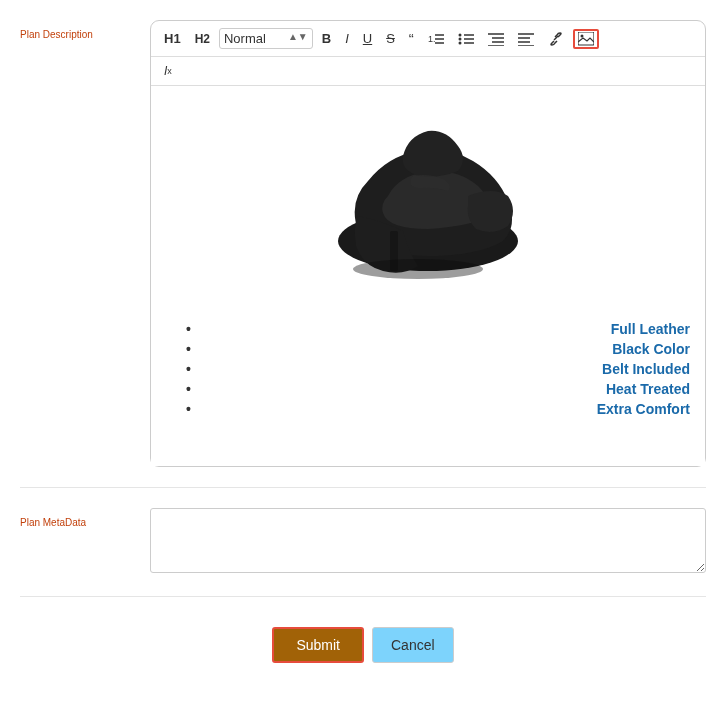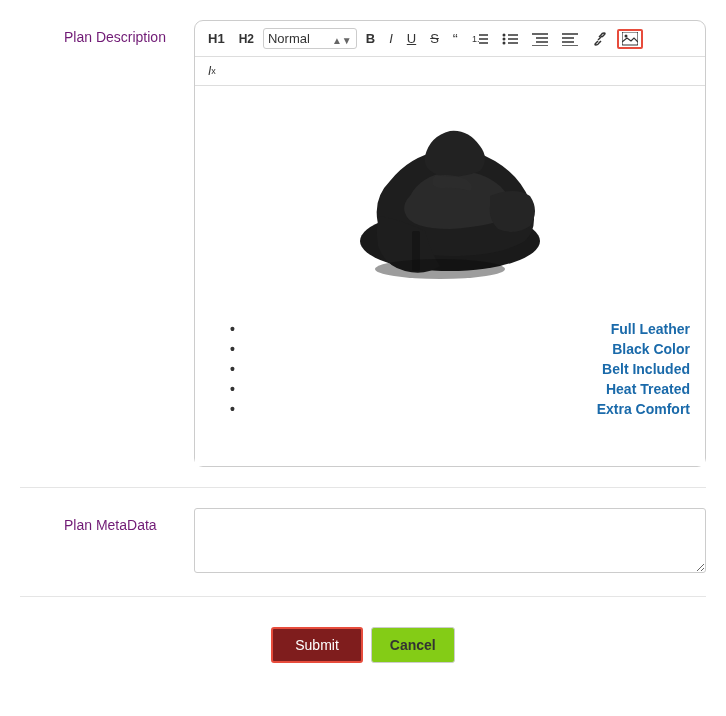--- a/index.html
+++ b/index.html
@@ -17,25 +17,24 @@
       display: flex;
       align-items: flex-start;
       margin-bottom: 20px;
       padding-bottom: 20px;
       border-bottom: 1px solid #e5e5e5;
     }
 
     .form-label {
       width: 130px;
       min-width: 130px;
-      color: #701a75;
-      font-size: 14px;
+      color: #c2410c;
+      font-size: 10px;
       padding-top: 8px;
       line-height: 1.4;
-      margin-left: 44px;
     }
 
     .form-field {
       flex: 1;
     }
 
     
     .editor-container {
       border: 1px solid #ccc;
       border-radius: 9px;
@@ -65,21 +64,21 @@
 
     .toolbar-btn.h1-btn { font-weight: bold; font-size: 13px; }
     .toolbar-btn.h2-btn { font-weight: bold; font-size: 12px; }
     .toolbar-btn.bold-btn { font-weight: bold; }
     .toolbar-btn.italic-btn { font-style: italic; }
     .toolbar-btn.underline-btn { text-decoration: underline; }
     .toolbar-btn.strike-btn { text-decoration: line-through; }
 
     .toolbar-select-wrap {
       display: inline-flex;
-      align-items: flex-end;
+      align-items: flex-start;
       border: 1px solid #ccc;
       border-radius: 3px;
       padding: 2px 4px;
     }
 
     .toolbar-select {
       border: none;
       outline: none;
       font-size: 13px;
       background: transparent;
@@ -165,39 +164,38 @@
 
     
     .buttons-row {
       display: flex;
       justify-content: center;
       gap: 8px;
       padding-top: 10px;
     }
 
     .submit-btn {
-      background: #7f1d1d;
+      background: #a16207;
       color: #fff;
       border: 2px solid #e74c3c;
       border-radius: 3px;
       padding: 8px 22px;
       font-size: 14px;
       cursor: pointer;
       font-weight: normal;
     }
 
     .cancel-btn {
-      background: #84cc16;
+      background: #7dd3fc;
       color: #333;
       border: 1px solid #ccc;
       border-radius: 3px;
       padding: 8px 18px;
       font-size: 14px;
       cursor: pointer;
-      font-weight: bold;
     }
 
     
     .icon-quote { font-size: 15px; }
 
   </style>
 </head>
 <body>
 
 <div class="form-row">

